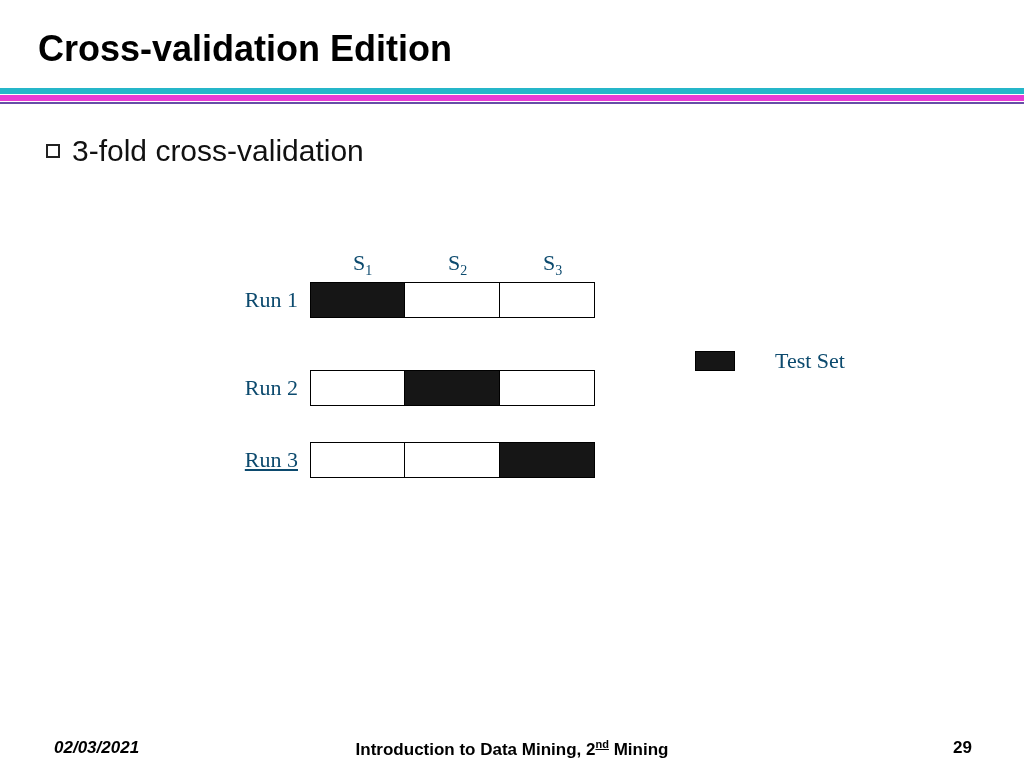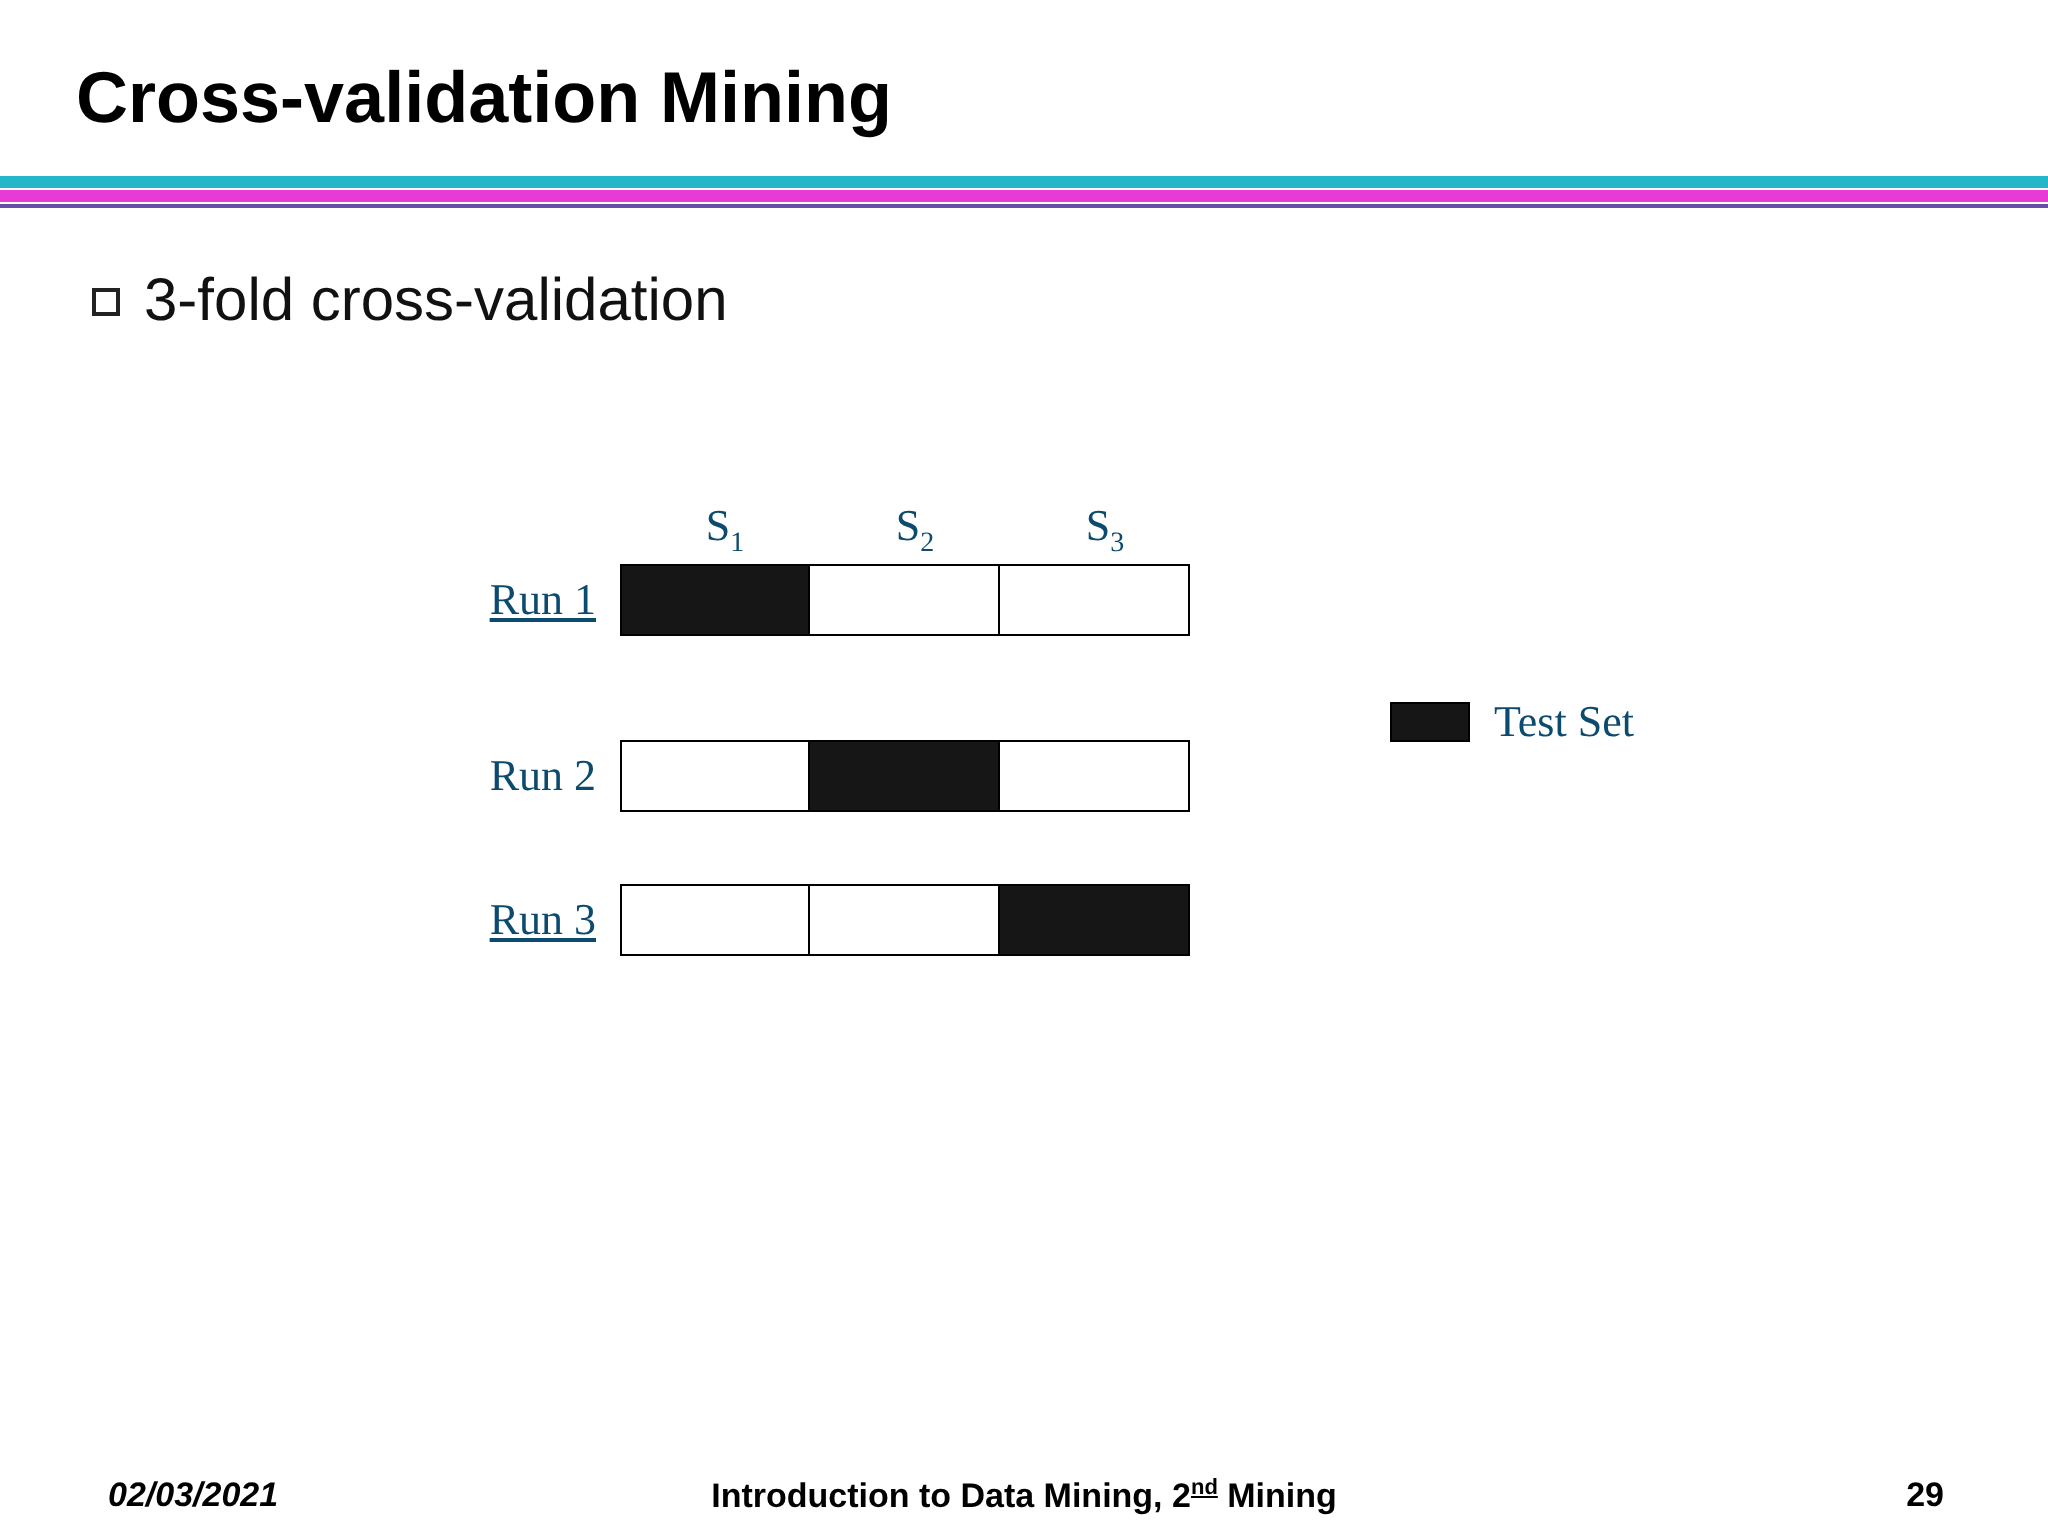--- a/index.html
+++ b/index.html
@@ -44,48 +44,48 @@
     position: absolute; left: 0; width: 380px; height: 36px;
     display: flex; align-items: center;
   }
   .run-label { width: 80px; text-align: right; padding-right: 12px; }
   .cells { display: flex; height: 36px; }
   .cell {
     width: 95px; height: 36px; border: 1.5px solid #000; background:#fff;
   }
   .cell + .cell { border-left: none; }
   .cell.dark { background: #161616; }
-  .row1 { top: 32px; text-decoration: underline; }
+  .row1 { top: 32px; }
   .row2 { top: 120px; }
   .row3 { top: 192px; text-decoration: underline; }
   .legend {
     position: absolute; left: 465px; top: 96px;
     font-family: "Times New Roman", Times, serif; font-size: 22px;
   }
-  .legend-row { display: flex; align-items: center; height: 30px; margin-bottom: 6px; }
+  .legend-row { display: flex; align-items: center; height: 30px; margin-bottom: 6px; gap: 28px; }
   .swatch {
     width: 40px; height: 20px; border: 1.5px solid #000; margin-right: 12px;
   }
   .swatch.dark { background: #161616; }
   .footer {
     position: absolute; left: 0; bottom: 30px; width: 1024px;
     font-family: Tahoma, Arial, sans-serif; font-weight: bold; font-size: 17px;
     color: #000;
   }
   .footer .date { position: absolute; left: 54px; font-style: italic; }
   .footer .center { position: absolute; left: 0; width: 1024px; text-align: center; }
   .footer .center sup { font-size: 11px; text-decoration: underline; }
   .footer .pagenum { position: absolute; right: 52px; }
 </style>
 </head>
 <body>
 
 <div class="slide">
 
-  <div class="title">Cross-validation Mining</div>
+  <div class="title">Cross-validation Edition</div>
 
   <div class="rule-wrap">
     <div class="rule1"></div>
     <div class="rule2"></div>
     <div class="rule3"></div>
   </div>
 
   <div class="bullet-row">
     <div class="bullet-box"></div>
     <div class="bullet-text">3-fold cross-validation</div>

